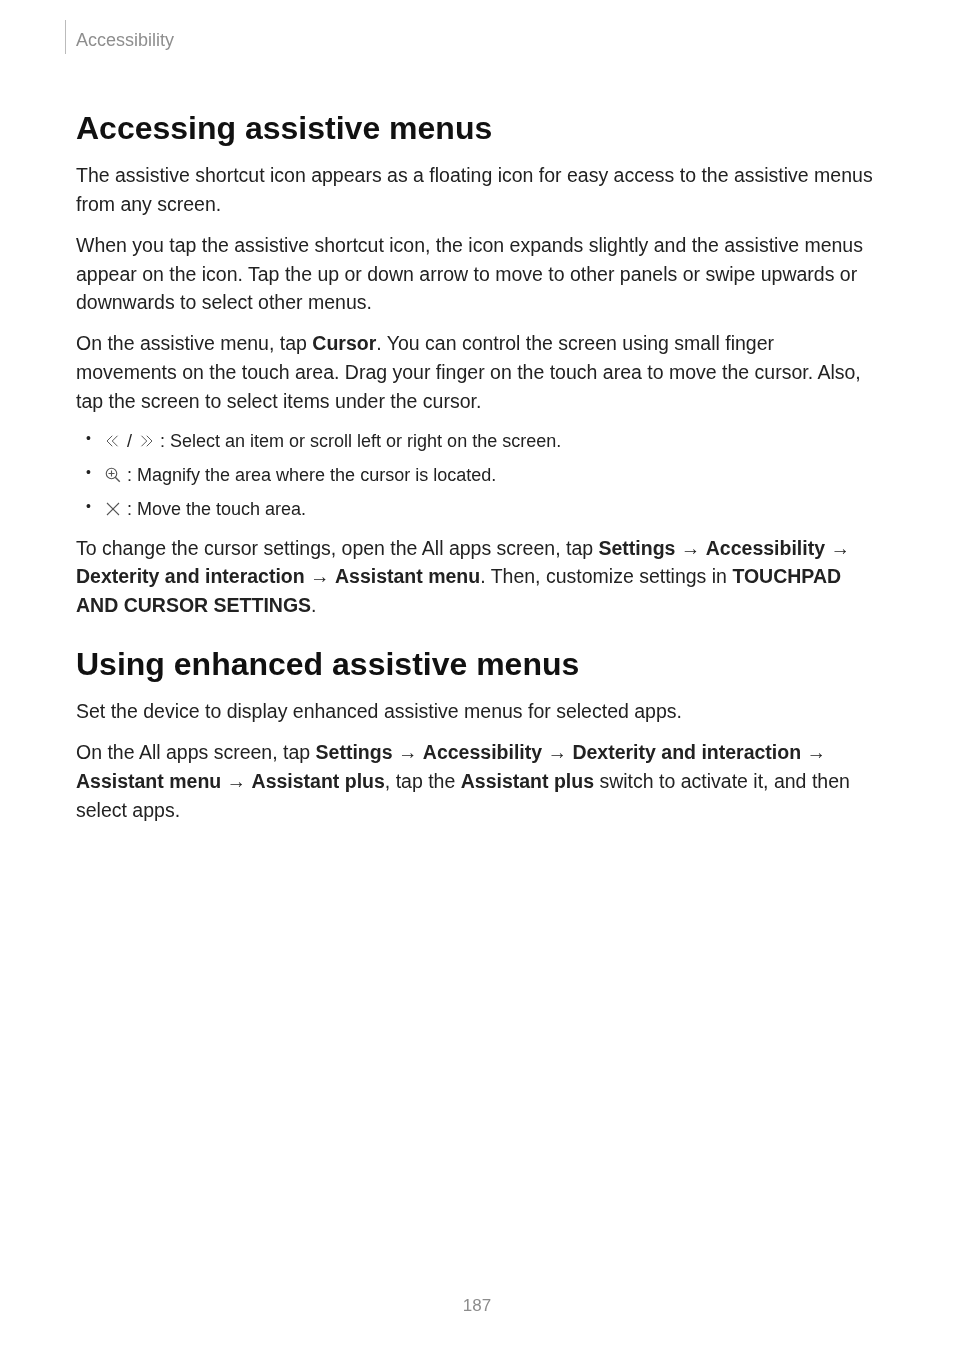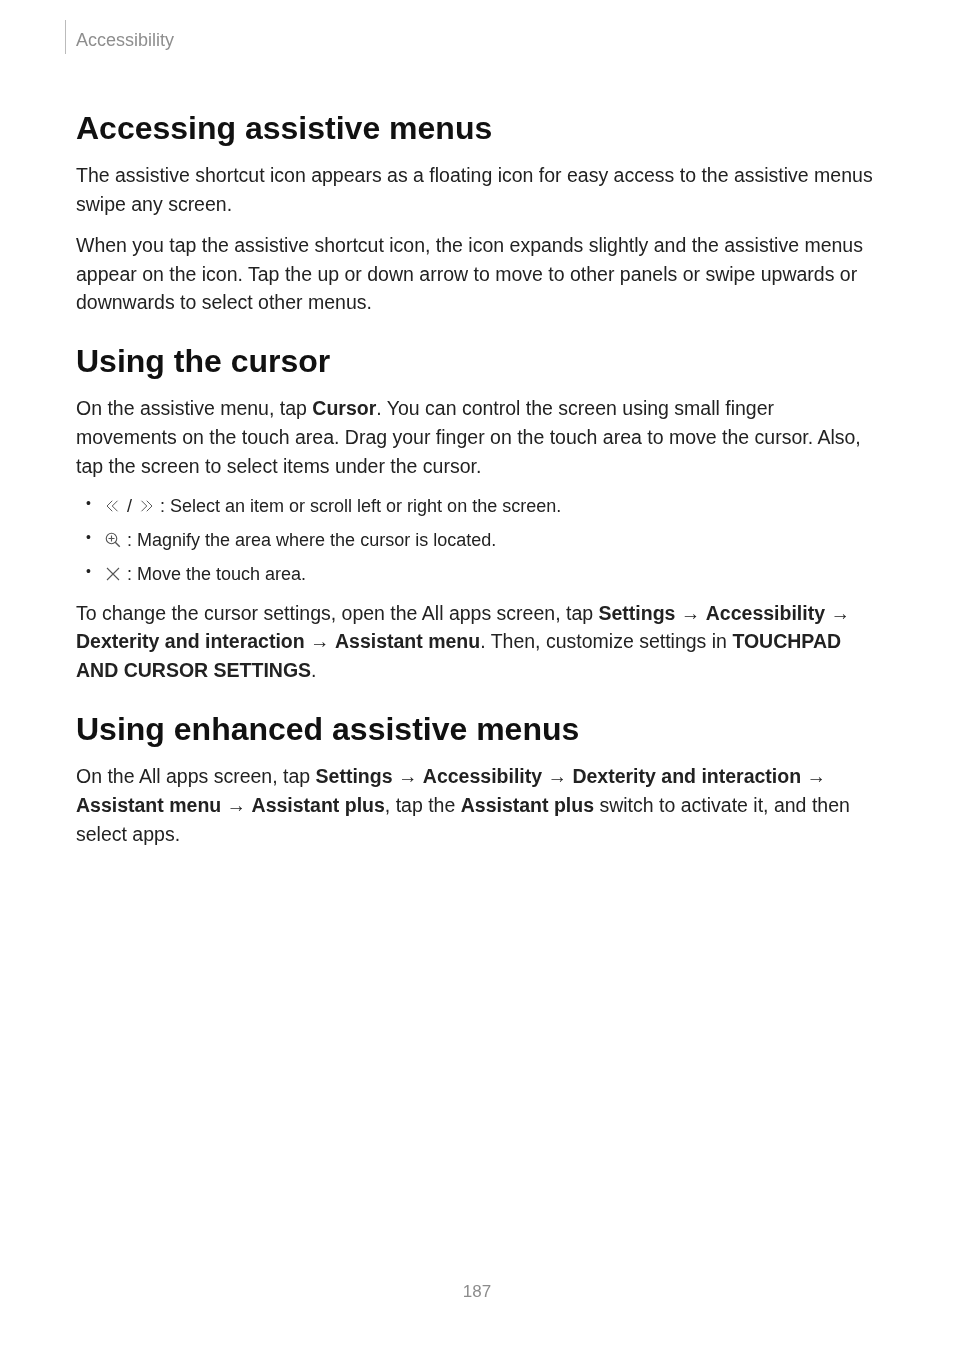--- a/index.html
+++ b/index.html
@@ -69,42 +69,41 @@
   }
   .ico {
     display: inline-block;
     vertical-align: -3px;
     line-height: 0;
   }
   .bold { font-weight: 700; }
   .arrow { font-weight: 400; }
   .page-number {
     position: absolute;
-    bottom: 48px;
+    bottom: 34px;
     left: 0;
     width: 954px;
     text-align: center;
     font-size: 17px;
     color: #8c8c8c;
   }
 </style>
 </head>
 <body>
 
 <div class="page">
   <div class="header-rule"></div>
   <div class="header-label">Accessibility</div>
 
   <div class="content">
 
     <h2>Accessing assistive menus</h2>
-    <p>The assistive shortcut icon appears as a floating icon for easy access to the assistive menus swipe any screen.</p>
+    <p>The assistive shortcut icon appears as a floating icon for easy access to the assistive menus from any screen.</p>
     <p>When you tap the assistive shortcut icon, the icon expands slightly and the assistive menus appear on the icon. Tap the up or down arrow to move to other panels or swipe upwards or downwards to select other menus.</p>
 
-    <h2>Using the cursor</h2>
     <p>
       <span>On the assistive menu, tap </span><span class="bold">Cursor</span><span>. You can control the screen using small finger movements on the touch area. Drag your finger on the touch area to move the cursor. Also, tap the screen to select items under the cursor.</span>
     </p>
 
     <ul class="options">
       <li>
         <span class="ico">
           <svg width="18" height="18" viewBox="0 0 24 24">
               <path d="M11 5 L4 12 L11 19" fill="none" stroke="#555" stroke-width="1.3"></path>
               <path d="M18 5 L11 12 L18 19" fill="none" stroke="#555" stroke-width="1.3"></path>
@@ -132,20 +131,21 @@
             </svg>
         </span><span> : Move the touch area.</span>
       </li>
     </ul>
 
     <p>
       <span>To change the cursor settings, open the All apps screen, tap </span><span class="bold">Settings</span><span class="arrow"> → </span><span class="bold">Accessibility</span><span class="arrow"> → </span><span class="bold">Dexterity and interaction</span><span class="arrow"> → </span><span class="bold">Assistant menu</span><span>. Then, customize settings in </span><span class="bold">TOUCHPAD AND CURSOR SETTINGS</span><span>.</span>
     </p>
 
     <h2>Using enhanced assistive menus</h2>
+    <p>Set the device to display enhanced assistive menus for selected apps.</p>
     <p>
       <span>On the All apps screen, tap </span><span class="bold">Settings</span><span class="arrow"> → </span><span class="bold">Accessibility</span><span class="arrow"> → </span><span class="bold">Dexterity and interaction</span><span class="arrow"> → </span><span class="bold">Assistant menu</span><span class="arrow"> → </span><span class="bold">Assistant plus</span><span>, tap the </span><span class="bold">Assistant plus</span><span> switch to activate it, and then select apps.</span>
     </p>
 
   </div>
 
   <div class="page-number">187</div>
 </div>
 
 </body></html>

